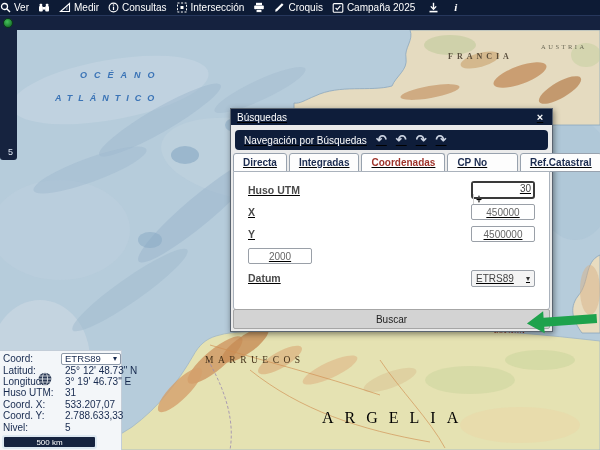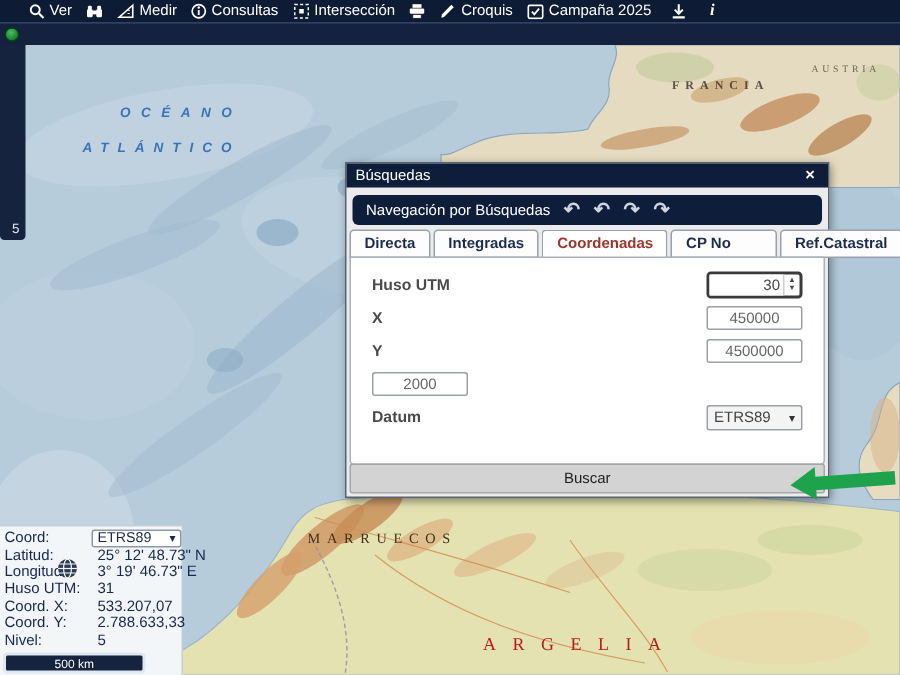--- a/index.html
+++ b/index.html
@@ -1,58 +1,58 @@
 <!DOCTYPE html>
 <html><head>
 <meta charset="utf-8">
 <style>
   html,body{margin:0;padding:0;background:#222;}
   .screen{position:relative;width:600px;height:450px;overflow:hidden;
     font-family:"Liberation Sans",sans-serif;background:#b6ccdb;}
   
   .tb{position:absolute;top:0;left:0;width:600px;height:15px;background:#0d1b35;
-    display:flex;align-items:center;color:#fff;font-size:10px;padding-left:19px;box-sizing:border-box;z-index:30;text-align:right;}
+    display:flex;align-items:center;color:#fff;font-size:10px;padding-left:0;box-sizing:border-box;z-index:30;text-align:right;}
   .tbi{display:flex;align-items:center;gap:3px;margin-right:9px;white-space:nowrap;cursor:pointer;}
   .tbi svg{display:block;}
   .tb2{position:absolute;top:15px;left:0;width:600px;height:15px;background:#15223f;
     border-top:1px solid #26375c;box-sizing:border-box;z-index:30;}
   .gdot{position:absolute;left:3px;top:2px;width:10px;height:10px;border-radius:50%;
     background:radial-gradient(circle at 40% 35%,#45c25a,#1d7a32 70%);border:1px solid #0b3a18;box-sizing:border-box;}
   
   .map{position:absolute;top:30px;left:0;width:600px;height:420px;z-index:1;}
   .map svg{position:absolute;top:0;left:0;}
   .mlabel{position:absolute;white-space:nowrap;pointer-events:none;}
   .ocean-lbl{color:#3b74b6;font-style:italic;font-size:9px;letter-spacing:7px;font-weight:600;}
   .country{font-family:"Liberation Serif",serif;}
   
   .zbar{position:absolute;left:0;top:30px;width:17px;height:130px;background:#16233f;
     border-radius:0 0 3px 3px;z-index:5;color:#dfe6f2;font-size:9px;
     display:flex;align-items:flex-end;justify-content:flex-end;padding:0 4px 3px 0;box-sizing:border-box;}
   
   .dialog{position:absolute;left:230px;top:108px;width:323px;height:224px;background:#ebebeb;
-    border:1px solid #5a6470;box-shadow:1px 2px 6px rgba(0,0,0,.45);z-index:20;box-sizing:border-box;}
+    border:1px solid #5a6470;box-shadow:1px 2px 6px rgba(0,0,0,.45);z-index:20;box-sizing:border-box;text-decoration:underline;}
   .dlg-title{height:16px;background:#0e1d3a;color:#fff;font-size:10px;display:flex;
     align-items:center;padding:0 6px;}
   .dlg-title .t{flex:1;}
   .dlg-close{width:12px;text-align:center;font-weight:bold;font-size:11px;cursor:pointer;line-height:14px;}
   .dlg-nav{margin:5px 4px 3px 4px;height:20px;background:#0e1d3a;border-radius:4px;color:#fff;
     font-size:10px;display:flex;align-items:center;padding:0 9px;}
   .dlg-nav .nav-ic{margin-left:9px;font-size:13px;line-height:12px;color:#cdd5e3;cursor:pointer;font-weight:bold;}
   .tabs{display:flex;gap:2px;height:19px;padding:0 2px;}
   .tab{background:#fdfdfd;border:1px solid #98a2ae;border-radius:3px 3px 0 0;font-size:10px;
     font-weight:bold;color:#1c2c50;padding:0 9px;line-height:17px;cursor:pointer;box-sizing:border-box;}
   .tab.active{color:#9e332b;border-bottom-color:#fff;background:#fff;}
   .panel{margin:0 2px;background:#fff;border:1px solid #aab2bc;height:139px;
     border-radius:0 0 3px 3px;padding:7px 14px 0 14px;box-sizing:border-box;position:relative;top:-1px;}
   .frow{display:flex;align-items:center;height:22px;}
   .frow .flab{flex:1;font-size:10.5px;font-weight:600;color:#4a4a4a;}
   .fin{width:64px;height:16px;border:1px solid #9aa0a8;border-radius:2px;font-size:10px;color:#666;
     text-align:center;padding:0 5px;box-sizing:border-box;background:#fff;font-family:"Liberation Sans",sans-serif;}
   .spinwrap{width:64px;height:18px;border:2px solid #3a3a3a;border-radius:3px;display:flex;
-    background:#fff;box-sizing:border-box;align-items:stretch;}
+    background:#fff;box-sizing:border-box;align-items:stretch;flex-direction:column;}
   .spinwrap input{flex:1;min-width:0;border:none;outline:none;font-size:10px;color:#444;
     text-align:right;padding:0 2px;font-family:"Liberation Sans",sans-serif;}
   .spin{width:10px;display:flex;flex-direction:column;align-items:center;justify-content:center;
     border-left:1px solid #cfcfcf;color:#444;cursor:pointer;}
   .spin span{font-size:5px;line-height:5px;}
   .fsel{width:64px;height:17px;border:1px solid #9aa0a8;border-radius:2px;background:#f4f4f4;
     font-size:10px;color:#444;display:flex;align-items:center;justify-content:space-between;
     padding:0 4px;box-sizing:border-box;cursor:pointer;}
   .fsel .car{font-size:8px;color:#333;}
   .buscar{position:absolute;left:2px;right:2px;bottom:2px;height:18px;background:#d3d3d3;
@@ -121,21 +121,21 @@
       <ellipse cx="520" cy="395" rx="60" ry="18" fill="#ead9a8" opacity="0.6"></ellipse>
       <path d="M210,315 C260,330 320,345 380,365 M380,330 C400,360 430,390 445,418 M250,340 C300,380 360,400 430,412" stroke="#cf8c4e" stroke-width="0.8" fill="none" opacity="0.8"></path>
       <path d="M208,330 C225,360 235,390 230,420" stroke="#9b8ab2" stroke-width="1" stroke-dasharray="3,2" fill="none" opacity="0.8"></path>
     </svg>
     <div class="mlabel ocean-lbl" style="left:80px;top:40px;">OCÉANO</div>
     <div class="mlabel ocean-lbl" style="left:55px;top:63px;letter-spacing:6px;">ATLÁNTICO</div>
     <div class="mlabel country" style="left:448px;top:22px;font-size:8px;letter-spacing:4px;color:#44392a;font-weight:600;opacity:.85;">FRANCIA</div>
     <div class="mlabel country" style="left:541px;top:13px;font-size:6.5px;letter-spacing:2.5px;color:#4a4a3a;opacity:.8;">AUSTRIA</div>
     <div class="mlabel country" style="left:494px;top:297px;font-size:6.5px;letter-spacing:1px;color:#8d2f22;font-weight:bold;">ESPAÑA</div>
     <div class="mlabel country" style="left:205px;top:325px;font-size:9.5px;letter-spacing:4.5px;color:#433018;font-weight:400;">MARRUECOS</div>
-    <div class="mlabel country" style="left:322px;top:392px;font-size:12px;letter-spacing:11px;color:#b91c1c;">ARGELIA</div>
+    <div class="mlabel country" style="left:322px;top:379px;font-size:16px;letter-spacing:11px;color:#000000;">ARGELIA</div>
   </div>
 
   <div class="tb">
     <div class="tbi">
       <span>
           <svg width="11" height="11" viewBox="0 0 11 11">
             <circle cx="4.5" cy="4.5" r="3" stroke="#fff" stroke-width="1.3" fill="none"></circle>
             <line x1="7" y1="7" x2="10" y2="10" stroke="#fff" stroke-width="1.4"></line>
           </svg>
         </span>

